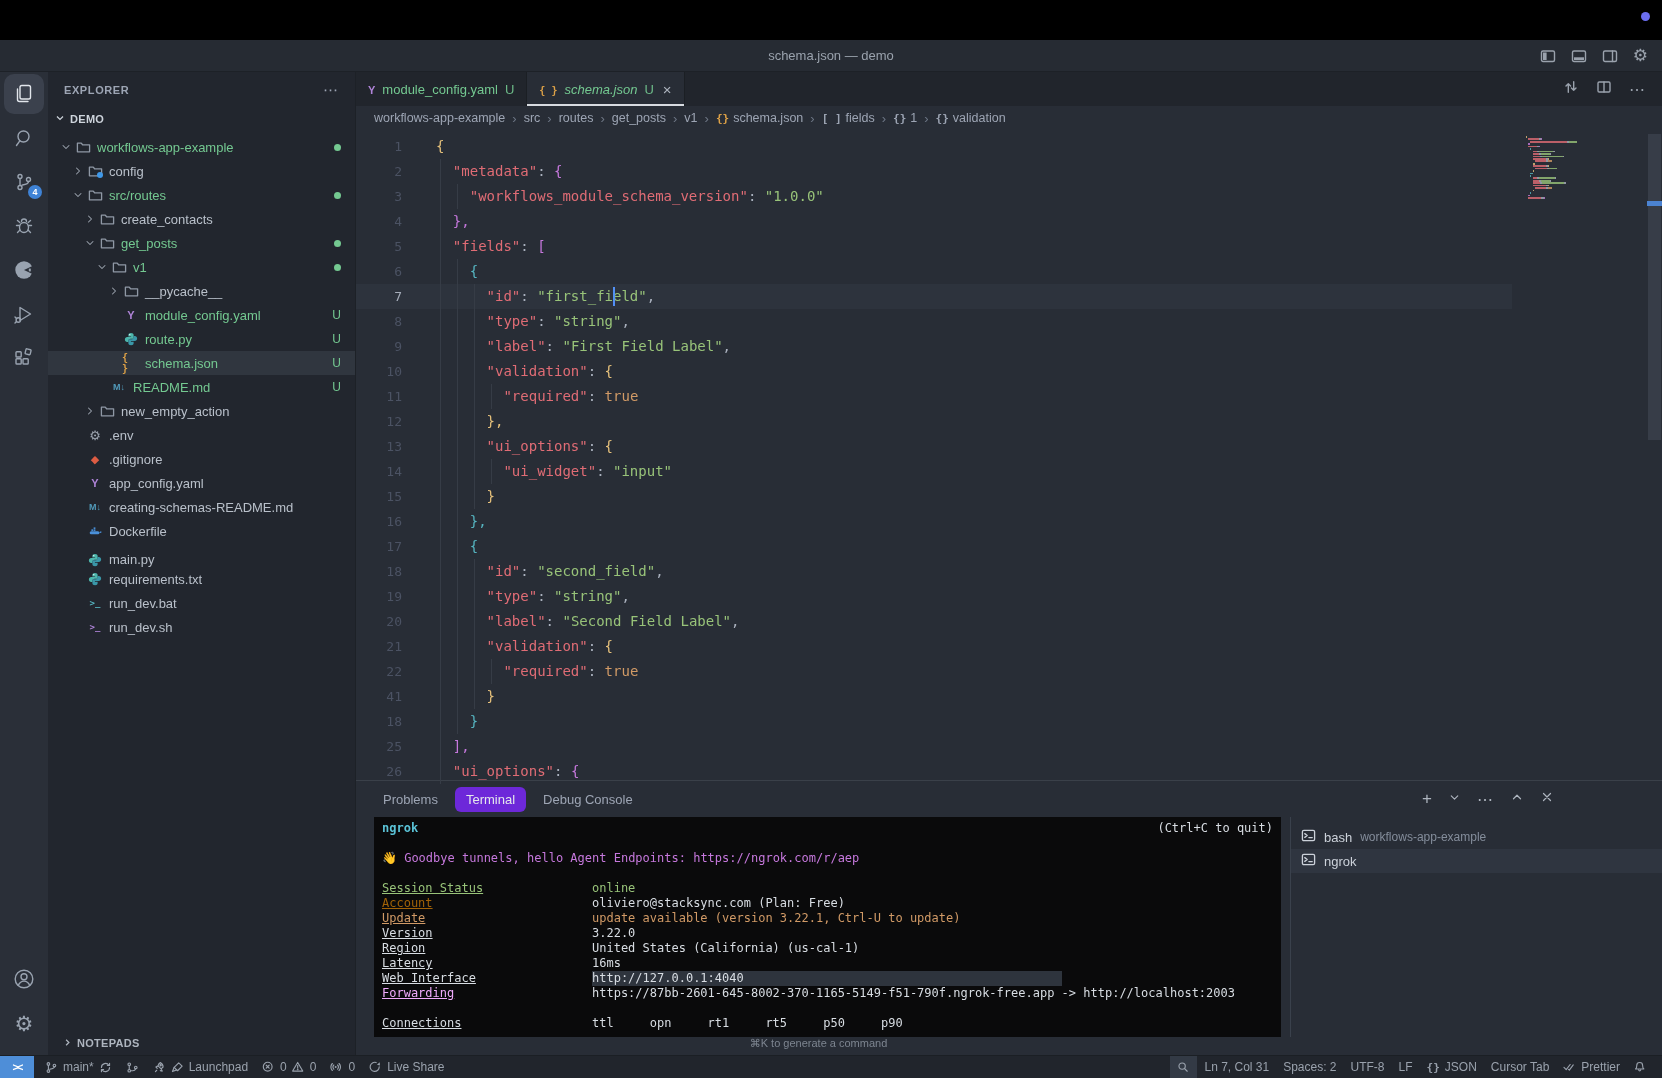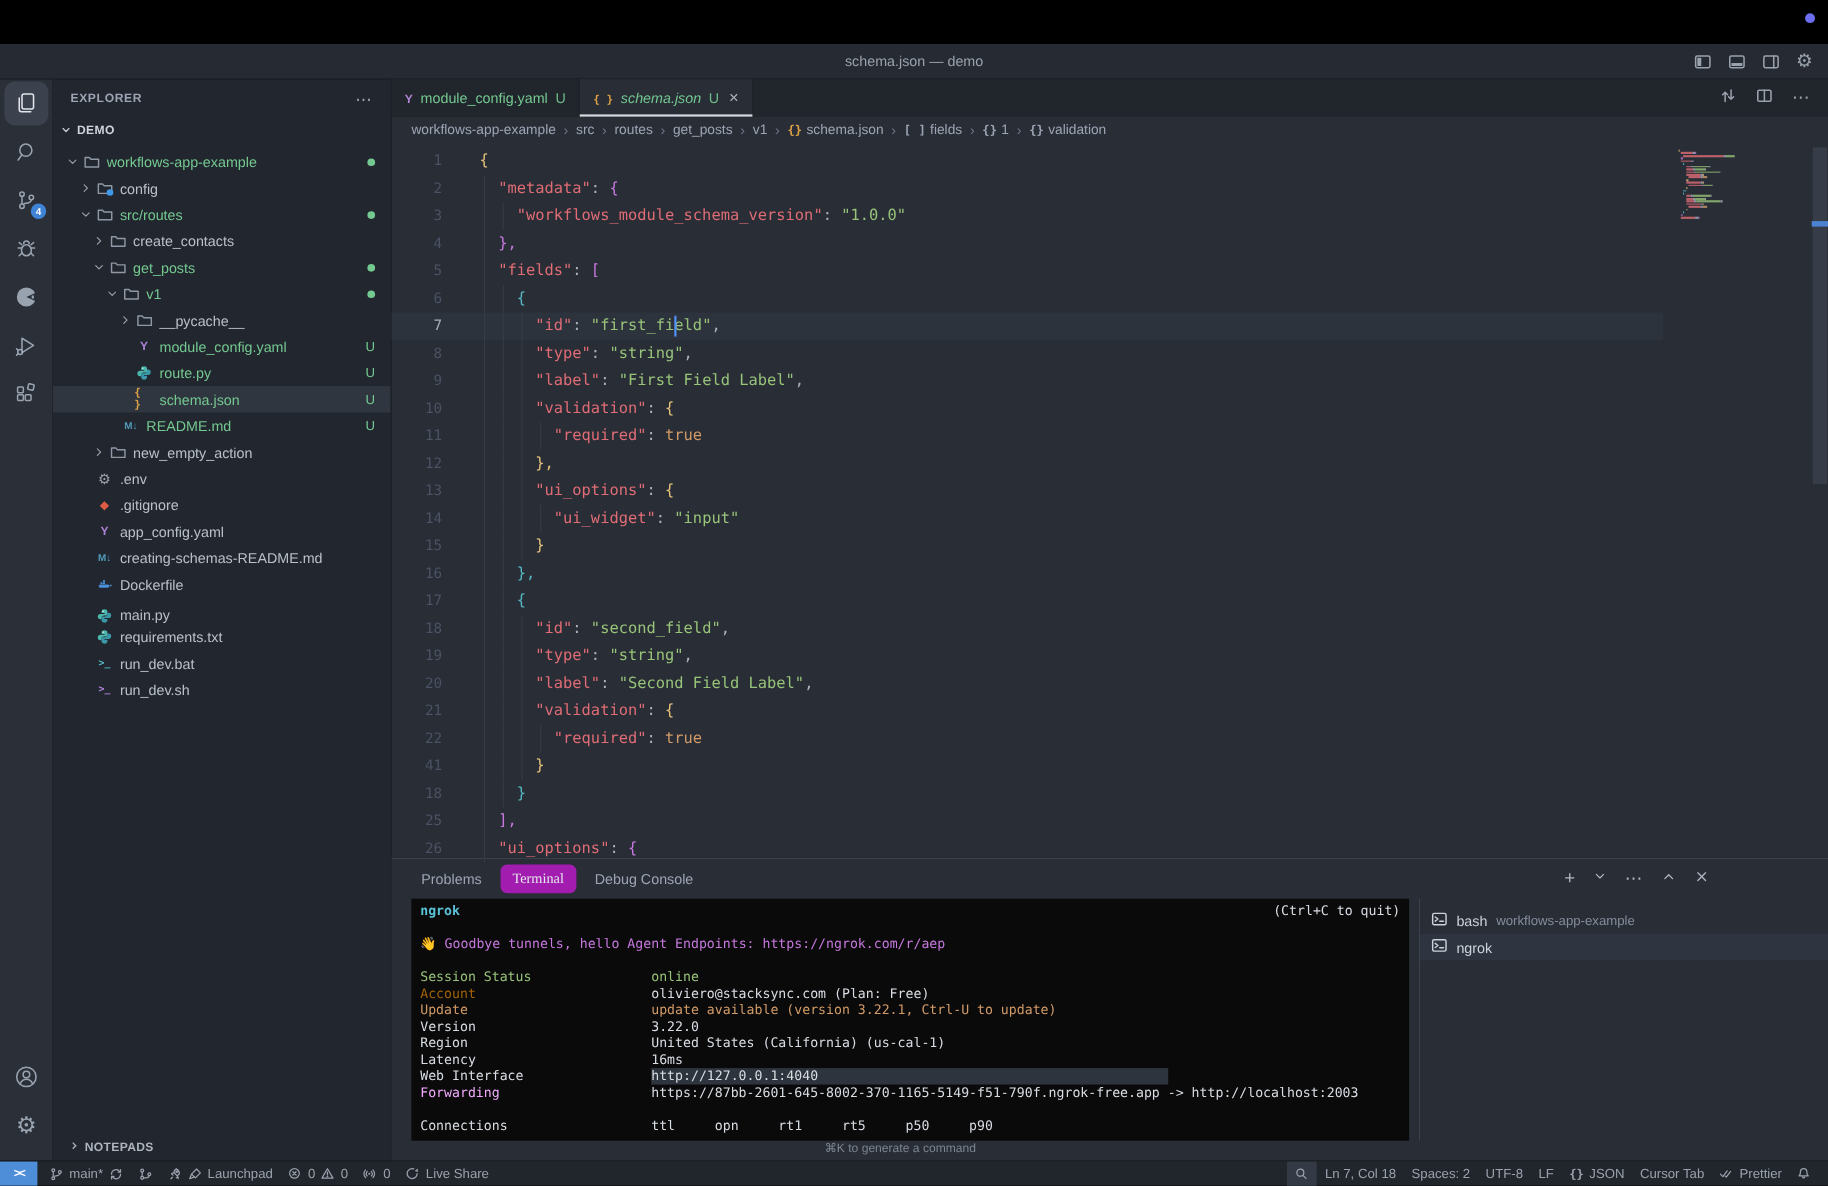--- a/index.html
+++ b/index.html
@@ -84,28 +84,28 @@
   .mline { display:flex; height:1.7px; margin-bottom:0.75px; }
   .mline span { height:100%; display:block; opacity:.8; }
   .ruler { position:absolute; top:0; right:0; width:15px; bottom:0; }
   .thumb { position:absolute; top:4px; height:306px; left:1px; right:1px; background:rgba(130,140,155,.18); }
   .cmark { position:absolute; top:71px; height:5px; left:0; right:0; background:#4b83d2; }
 
   
   .panel { height:275px; flex:none; border-top:1px solid #3a4049; display:flex; flex-direction:column; background:#282d36; }
   .panel-header { height:36px; flex:none; display:flex; align-items:center; padding-left:16px; gap:6px; }
   .ptab { font-size:13px; color:#9da5b4; padding:5px 11px; border-radius:6px; }
-  .ptab.active { background:#a21caf; color:#e4e7ec;font-family:Liberation Serif, serif; }
+  .ptab.active { background:#6d28d9; color:#e4e7ec; }
   .panel-actions { margin-left:auto; margin-right:108px; display:flex; align-items:center; gap:16px; color:#aeb5bf; }
   .panel-actions .plus { font-size:17px; line-height:1; }
   .panel-body { flex:1; min-height:0; display:flex; }
   .term { margin-left:18px; width:907px; flex:none; background:#0a0a0b; color:#d8dde3;
           font-family:"DejaVu Sans Mono",monospace; font-size:12px; line-height:15px; padding:4px 8px; }
   .tline { white-space:pre; display:flex; }
-  .tlab { width:210px; flex:none; }
+  .tlab { width:210px; flex:none;text-decoration:underline; }
   .tval.hl { background:#2e343d; display:inline-block; width:470px; }
   .tright { margin-left:auto; }
   .term-sash { width:1px; background:#3a414c; margin-left:9px; }
   .term-list { flex:1; padding-top:8px; }
   .tlrow { height:24px; display:flex; align-items:center; gap:8px; padding-left:10px; font-size:13px; color:#ccd2da; }
   .tlrow.sel { background:#2f3540; }
   .tl-desc { color:#848d9b; font-size:12px; }
   .panel-hint { height:18px; flex:none; width:925px; text-align:center; color:#7d8590; font-size:11px; }
 
   
@@ -932,21 +932,21 @@
     <div class="sb-right">
         <div class="sb-item boxed">
           <span class="ticon">
             <svg width="13" height="13" viewBox="0 0 16 16" fill="none" stroke="currentColor" stroke-width="1.4" stroke-linecap="round" stroke-linejoin="round">
               <circle cx="6.3" cy="6.3" r="3.9"></circle>
               <path d="M9.2 9.2l3.4 3.4"></path>
             </svg>
           </span>
         </div>
         <div class="sb-item">
-          <span>Ln 7, Col 18</span>
+          <span>Ln 7, Col 31</span>
         </div>
         <div class="sb-item">
           <span>Spaces: 2</span>
         </div>
         <div class="sb-item">
           <span>UTF-8</span>
         </div>
         <div class="sb-item">
           <span>LF</span>
         </div>

